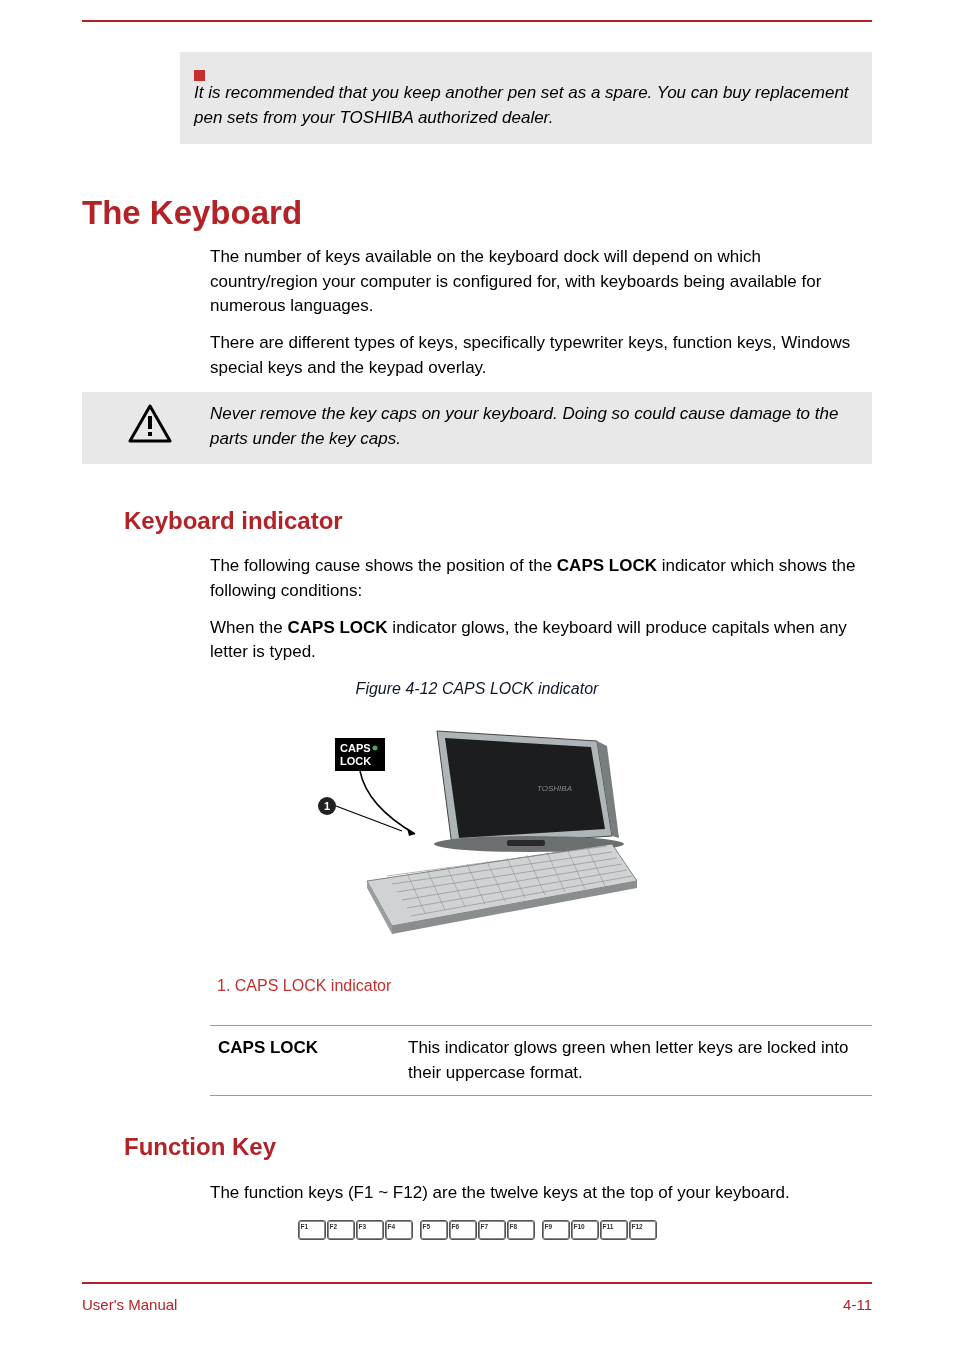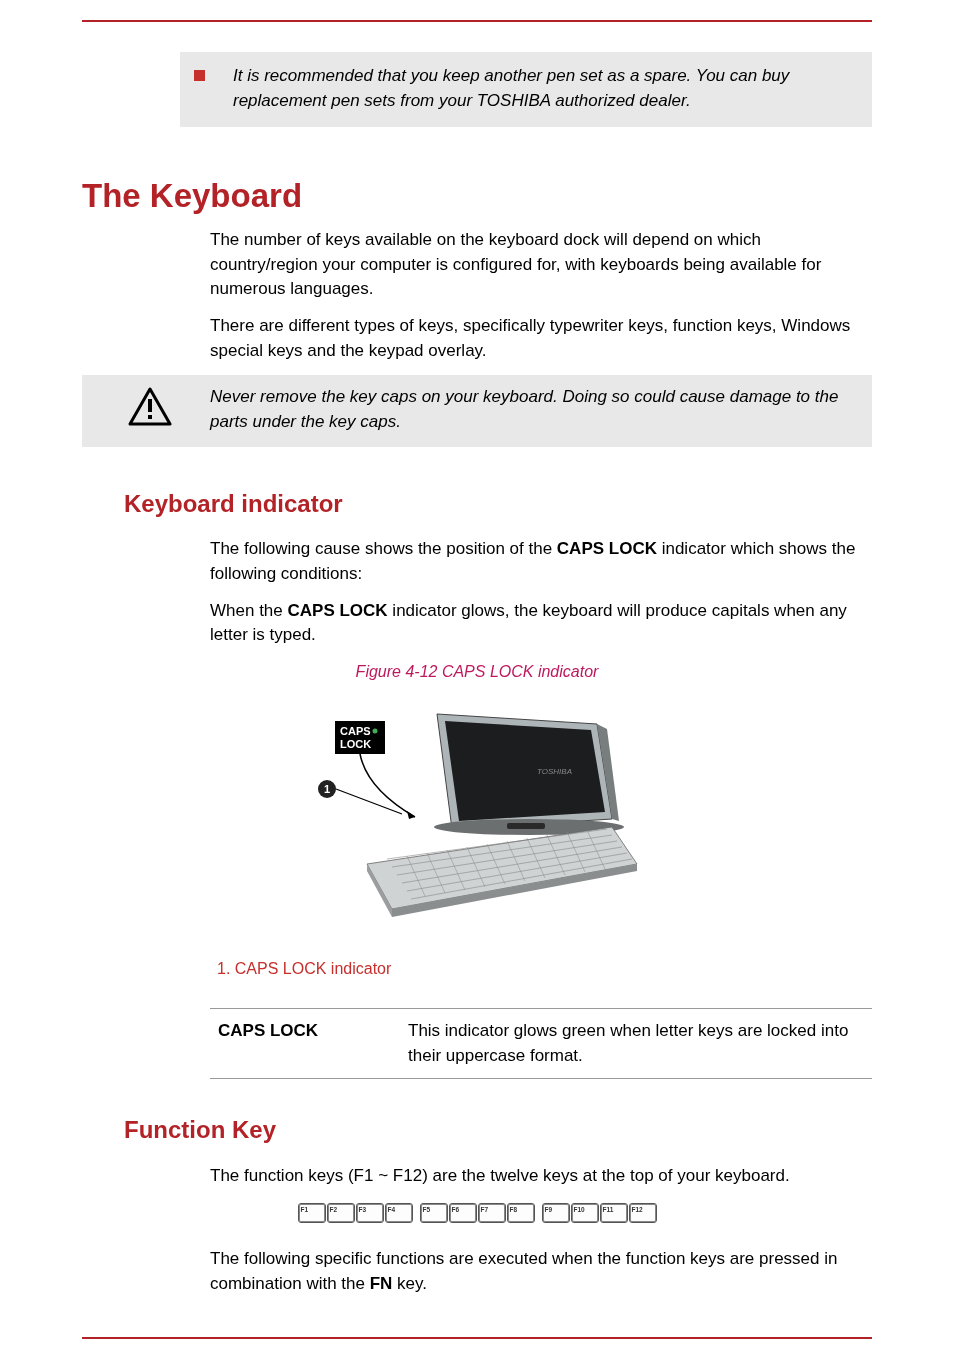--- a/index.html
+++ b/index.html
@@ -18,20 +18,21 @@
     .top-rule {
       border-top: 2.5px solid #b22226;
       margin-bottom: 30px;
     }
     .note-box {
       background: #e8e8e8;
       padding: 12px 18px 14px 14px;
       margin-left: 98px;
       display: flex;
       align-items: flex-start;
+      flex-direction: column;
     }
     .note-bullet {
       width: 11px;
       height: 11px;
       background: #c62f2c;
       flex-shrink: 0;
       margin-top: 6px;
       margin-right: 28px;
     }
     .note-text {
@@ -74,21 +75,21 @@
     }
     h2.subsection {
       color: #b22226;
       font-weight: 900;
       font-size: 24px;
       margin-left: 42px;
       margin-bottom: 16px;
       margin-top: 10px;
     }
     .figure-caption {
-      color: #be185d;
+      color: #0f172a;
       font-style: italic;
       text-align: center;
       font-size: 16px;
       margin-top: 8px;
       margin-bottom: 16px;
     }
     .figure-container {
       text-align: center;
       margin-bottom: 30px;
       text-decoration: underline;
@@ -269,25 +270,20 @@
   <h2 class="subsection" style="margin-top:34px;">Function Key</h2>
 
   <div class="body-indent">
     <p>The function keys (F1 ~ F12) are the twelve keys at the top of your keyboard.</p>
   </div>
 
   <div class="fkey-row">
     <span id="fkey-container"><span class="fkey" data-label="F1"></span><span class="fkey" data-label="F2"></span><span class="fkey" data-label="F3"></span><span class="fkey" data-label="F4"></span><span class="fkey-gap"></span><span class="fkey" data-label="F5"></span><span class="fkey" data-label="F6"></span><span class="fkey" data-label="F7"></span><span class="fkey" data-label="F8"></span><span class="fkey-gap"></span><span class="fkey" data-label="F9"></span><span class="fkey" data-label="F10"></span><span class="fkey" data-label="F11"></span><span class="fkey" data-label="F12"></span></span>
   </div>
 
-  <div class="body-indent">
-    <p>
-      <span>The following specific functions are executed when the function keys are pressed in combination with the </span><span class="bold">FN</span><span> key.</span>
-    </p>
-  </div>
 
   <div class="bottom-area">
     <div class="bottom-rule"></div>
     <div class="footer">
       <span>User's Manual</span>
       <span>4-11</span>
     </div>
   </div>
 </div>
 

